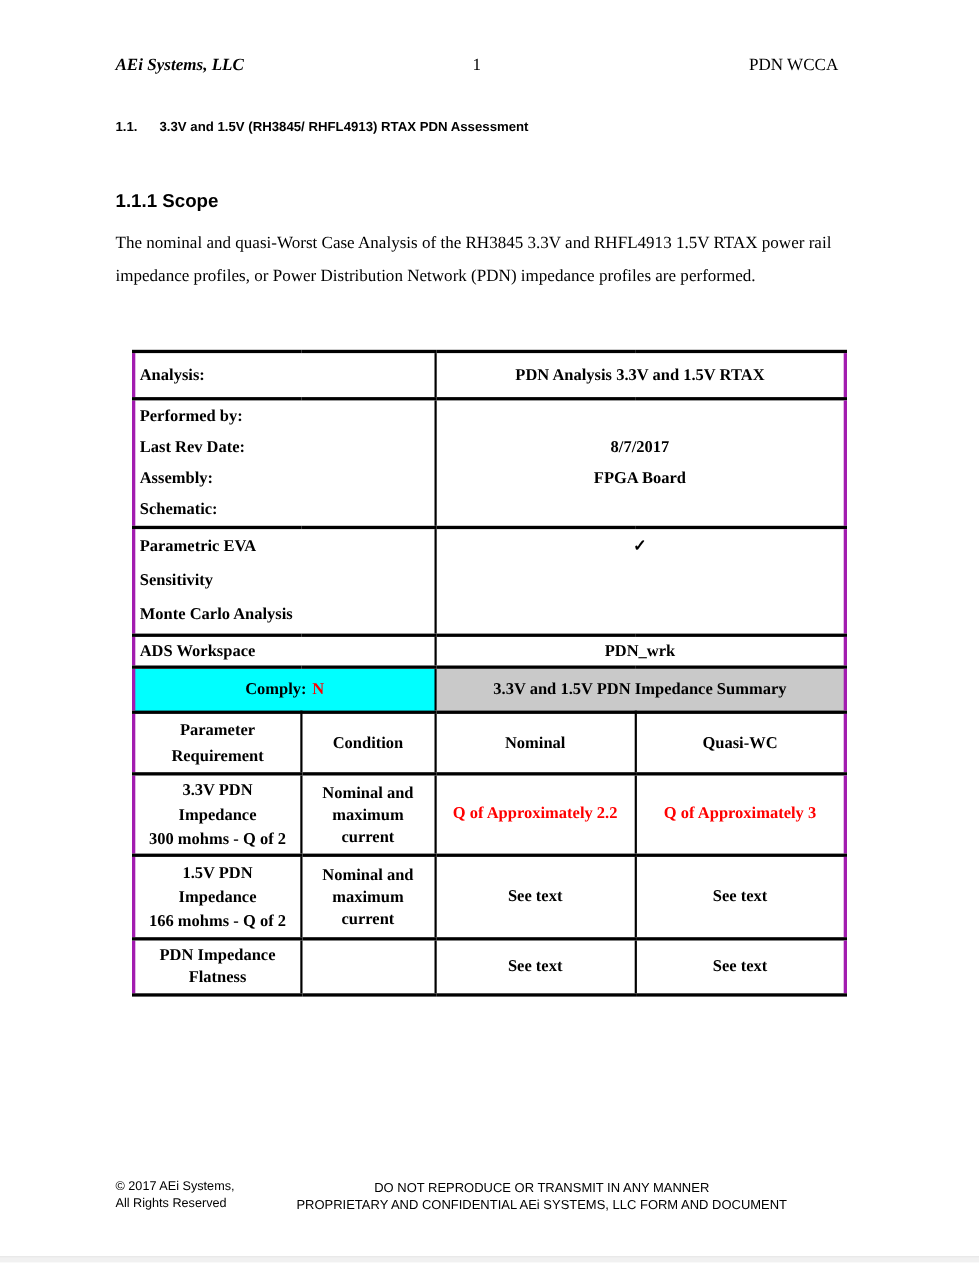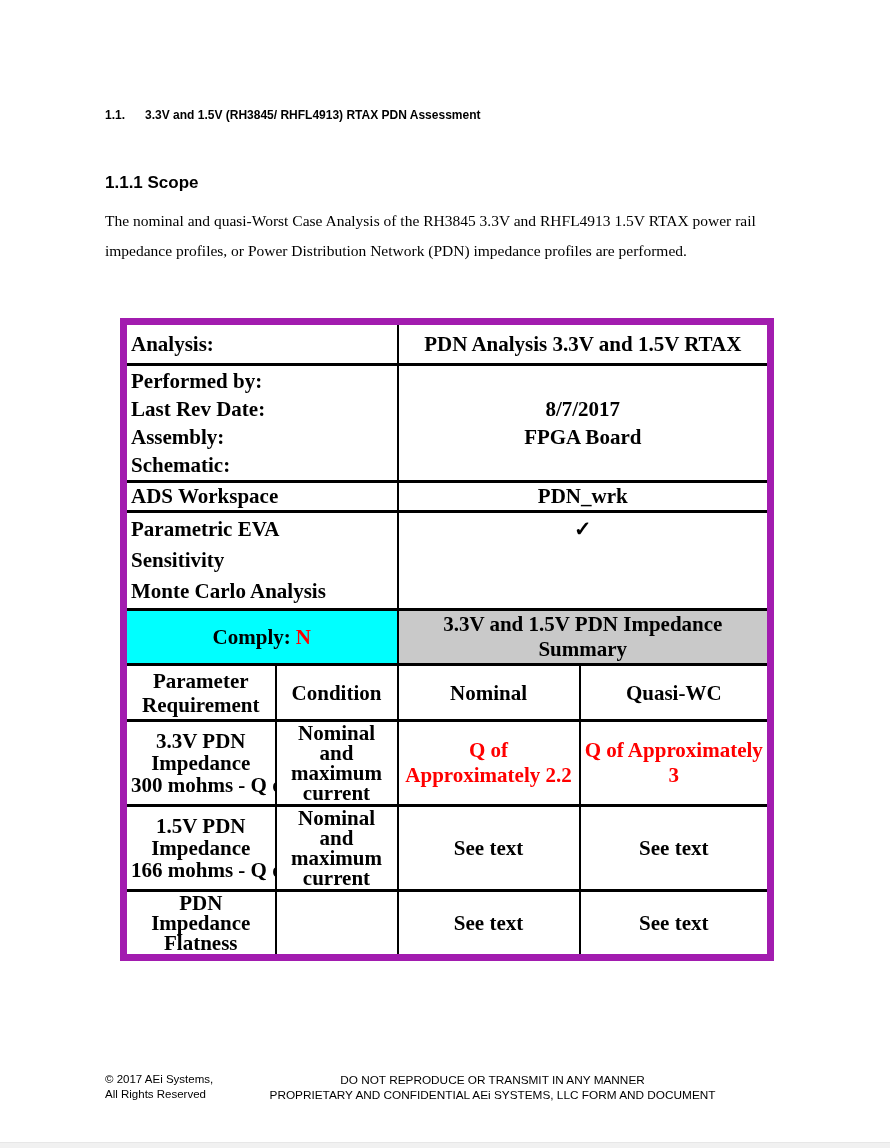--- a/index.html
+++ b/index.html
@@ -17,22 +17,22 @@
   
   .h1 { position:absolute; top:108px; left:105px; font-family:"Liberation Sans", sans-serif; font-weight:bold; font-size:12px; white-space:nowrap; }
   .h1 .num { margin-right:20px; }
   .h2 { position:absolute; top:173px; left:105px; font-family:"Liberation Sans", sans-serif; font-weight:bold; font-size:17px; }
   .para { position:absolute; top:206px; left:105px; width:672px; font-size:15.5px; line-height:30px; }
 
   
   table.doc-table {
     position:absolute; left:120px; top:318px; width:647px;
     border-collapse:collapse; table-layout:fixed;
-    font-family:"Liberation Serif", serif; font-weight:bold; font-size:21px;
-    border:7px solid #a21caf;
+    font-family:"Liberation Serif", serif; font-weight:bold; font-size:15px;
+    border:3px solid #a21caf;
   }
   .doc-table td { border:solid #000; border-width:3px 2px; padding:1px 4px; vertical-align:middle; overflow:hidden; }
   .doc-table td.tl { text-align:left; }
   .doc-table td.ctr { text-align:center; }
   .doc-table td.vtop { vertical-align:top; }
   .ln28 { line-height:28px; min-height:28px; }
   .ln31 { line-height:31px; min-height:31px; }
   .hdr  { line-height:24px; }
   .wrapbox { margin:0 auto; line-height:22px; }
   .w100 { width:104px; }
@@ -53,20 +53,25 @@
     position:absolute; top:1073px; left:240px; width:505px; text-align:center;
     font-size:11.8px; line-height:15px; font-family:Liberation Sans, sans-serif;
   }
   .page-bottom-edge { position:absolute; left:0; bottom:0; width:890px; height:5px; background:#f1f1f1; border-top:1px solid #e7e7e7; }
 </style>
 </head>
 <body>
 
 <div class="page">
 
+  <div class="run-header">
+    <div class="left">AEi Systems, LLC</div>
+    <div class="mid">1</div>
+    <div class="right">PDN WCCA</div>
+  </div>
 
   <div class="h1">
     <span class="num">1.1.</span><span>3.3V and 1.5V (RH3845/ RHFL4913) RTAX PDN Assessment</span>
   </div>
 
   <div class="h2">1.1.1 Scope</div>
 
   <div class="para">The nominal and quasi-Worst Case Analysis of the RH3845 3.3V and RHFL4913 1.5V RTAX power rail impedance profiles, or Power Distribution Network (PDN) impedance profiles are performed.</div>
 
   <table class="doc-table">
@@ -91,34 +96,34 @@
         <div class="ln28">Schematic:</div>
       </td>
       <td colspan="2" class="ctr vtop">
         <div class="ln28"></div>
         <div class="ln28">8/7/2017</div>
         <div class="ln28">FPGA Board</div>
         <div class="ln28"></div>
       </td>
     </tr>
 
-    <tr style="height:29px">
-      <td colspan="2" class="tl">ADS Workspace</td>
-      <td colspan="2" class="ctr">PDN_wrk</td>
-    </tr>
-
     <tr style="height:95px">
       <td colspan="2" class="tl vtop">
         <div class="ln31">Parametric EVA</div>
         <div class="ln31">Sensitivity</div>
         <div class="ln31">Monte Carlo Analysis</div>
       </td>
       <td colspan="2" class="ctr vtop">
         <div class="ln31">✓</div>
       </td>
+    </tr>
+
+    <tr style="height:29px">
+      <td colspan="2" class="tl">ADS Workspace</td>
+      <td colspan="2" class="ctr">PDN_wrk</td>
     </tr>
 
     <tr style="height:41px">
       <td colspan="2" class="ctr comply-cell">
         <span>Comply:</span><span class="red val">N</span>
       </td>
       <td colspan="2" class="ctr summary-cell">3.3V and 1.5V PDN Impedance Summary</td>
     </tr>
 
     <tr style="height:56px">

